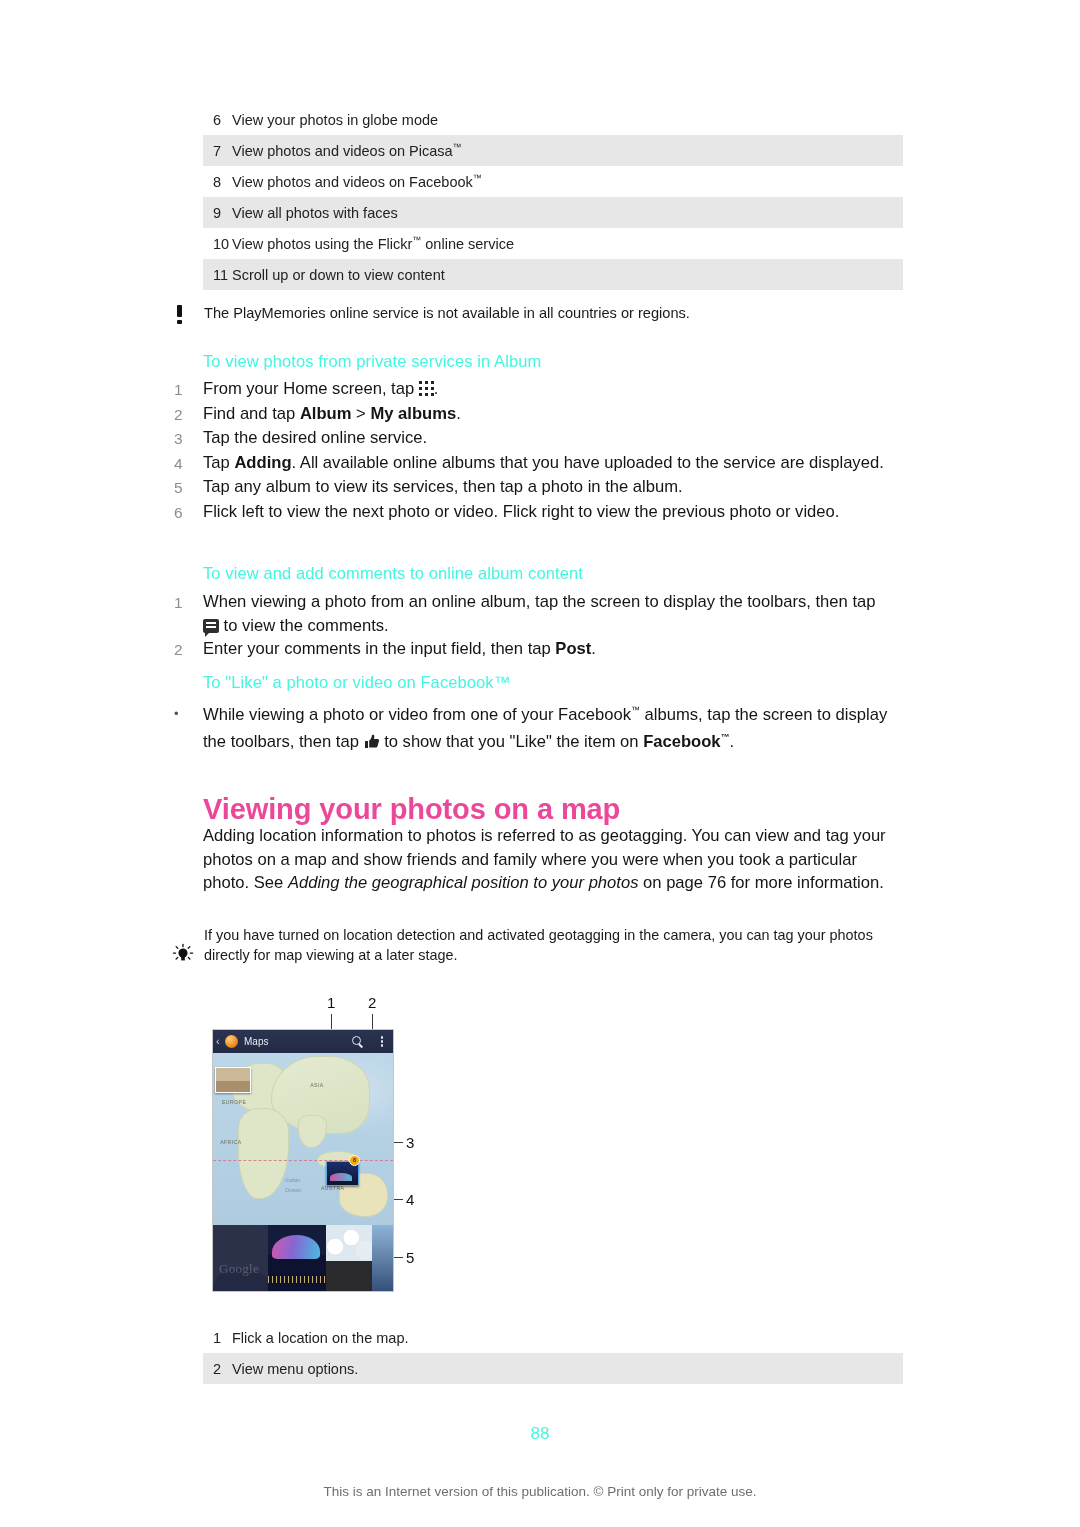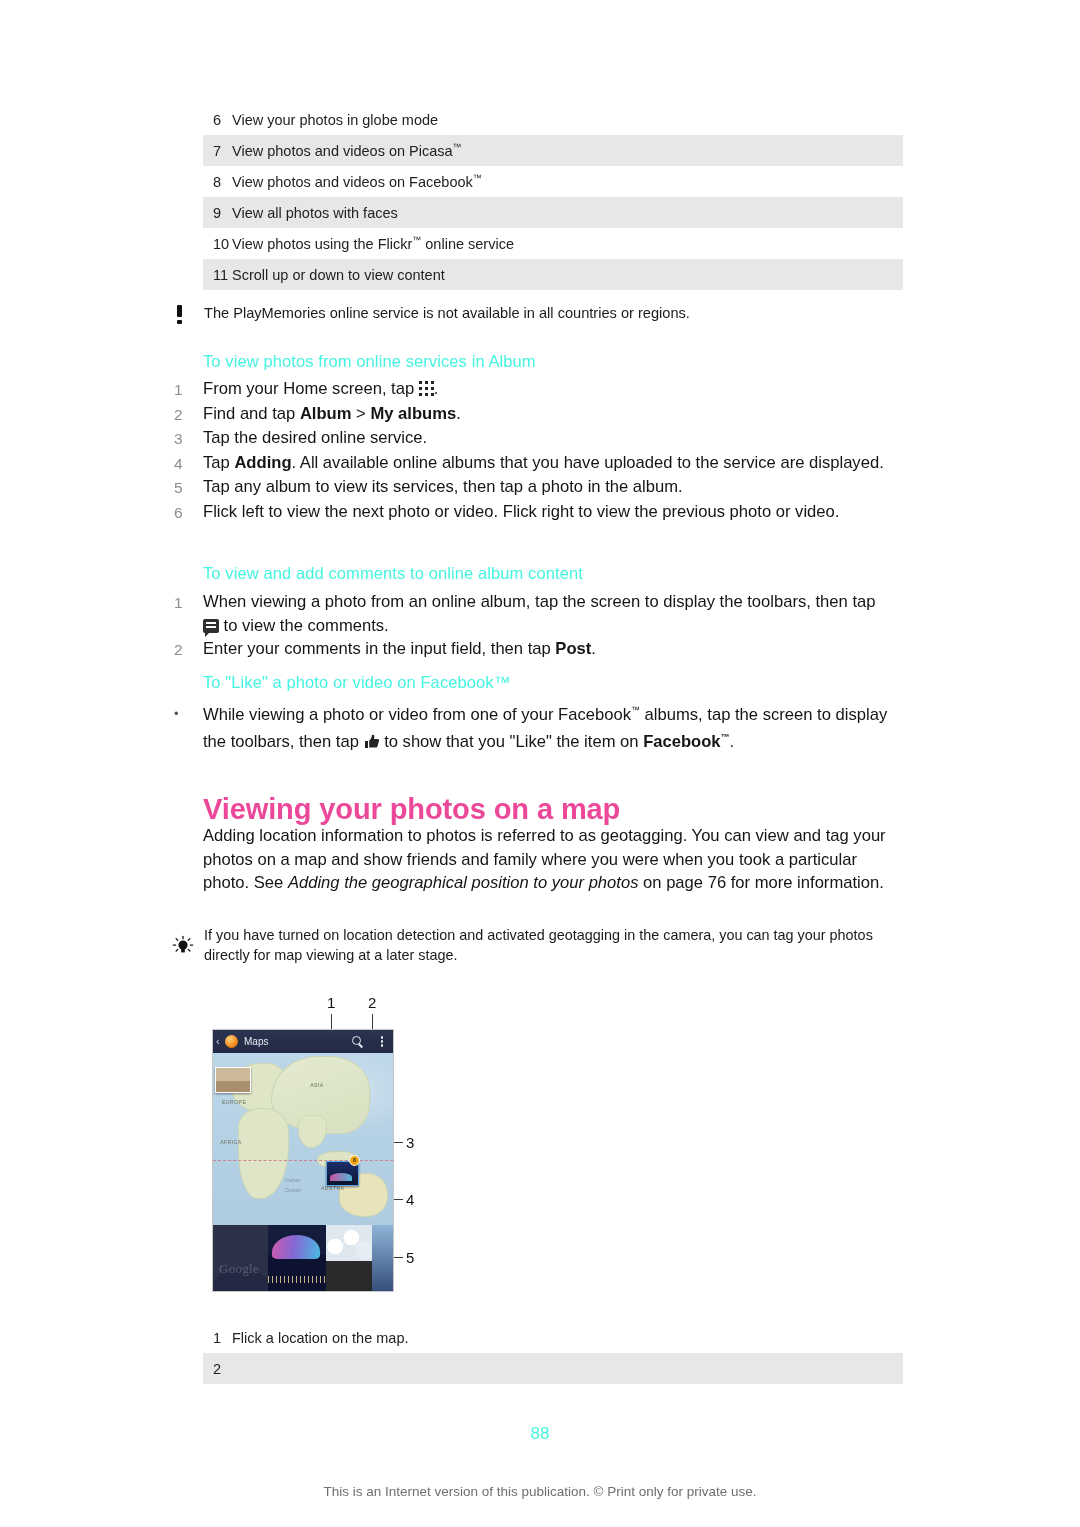--- a/index.html
+++ b/index.html
@@ -43,21 +43,21 @@
     box-sizing: border-box;
     color: #222;
   }
   .legend-text { flex: 1 1 auto; }
   .sup-tm { font-size: 9px; vertical-align: super; }
 
   
   .callout {
     position: absolute;
     display: flex;
-    align-items: center;
+    align-items: flex-end;
   }
   .callout-icon {
     width: 34px;
     flex: 0 0 34px;
     padding-top: 1px;
   }
   .callout-body {
     font-size: 14.6px;
     line-height: 21px;
     color: #1a1a1a;
@@ -510,21 +510,21 @@
   <div class="callout" style="left:170px; top:303px; width:730px">
     <div class="callout-icon">
       <span class="bang">
           <i class="stem"></i>
           <i class="dot"></i>
         </span>
     </div>
     <div class="callout-body">The PlayMemories online service is not available in all countries or regions.</div>
   </div>
 
-  <div class="sec-head" style="top:352px">To view photos from online services in Album</div>
+  <div class="sec-head" style="top:352px">To view photos from private services in Album</div>
   <div class="proc" id="proc-online" style="top:377px">
       <div class="proc-item">
         <div class="proc-marker">1</div>
         <div class="proc-text">From your Home screen, tap <span class="ic ic-apps"><s style="left:0;top:0"></s><s style="left:6px;top:0"></s><s style="left:12px;top:0"></s><s style="left:0;top:6px"></s><s style="left:6px;top:6px"></s><s style="left:12px;top:6px"></s><s style="left:0;top:12px"></s><s style="left:6px;top:12px"></s><s style="left:12px;top:12px"></s></span>.</div>
       </div>
       <div class="proc-item">
         <div class="proc-marker">2</div>
         <div class="proc-text">Find and tap <b class="strong">Album</b> &gt; <b class="strong">My albums</b>.</div>
       </div>
       <div class="proc-item">
@@ -656,19 +656,20 @@
     </div>
   </div>
 
   <div class="legend-table" id="legend-bottom" style="top:1322px">
       <div class="legend-row">
         <div class="legend-num">1</div>
         <div class="legend-text">Flick a location on the map.</div>
       </div>
       <div class="legend-row shaded">
         <div class="legend-num">2</div>
+        <div class="legend-text">View menu options.</div>
       </div>
     </div>
 
   <div class="page-num" style="top:1424px">88</div>
   <div class="footer-note" style="top:1484px">This is an Internet version of this publication. © Print only for private use.</div>
 
 </div>
 
 </body></html>

